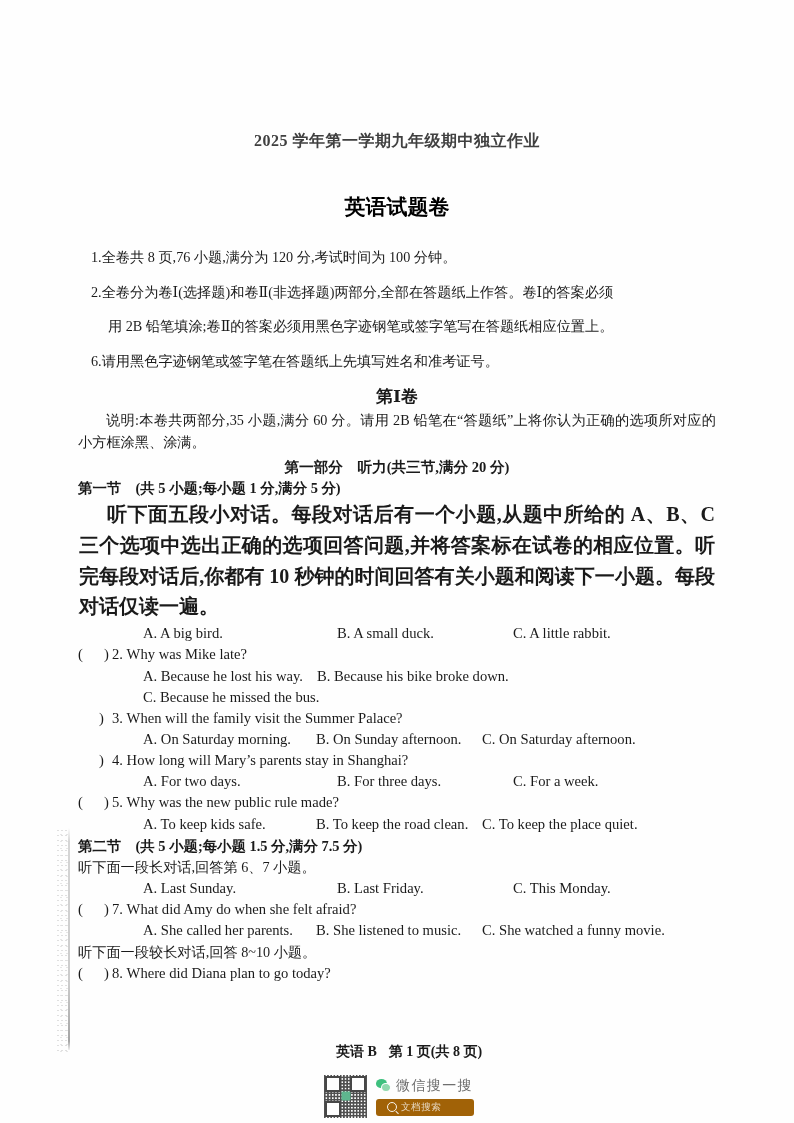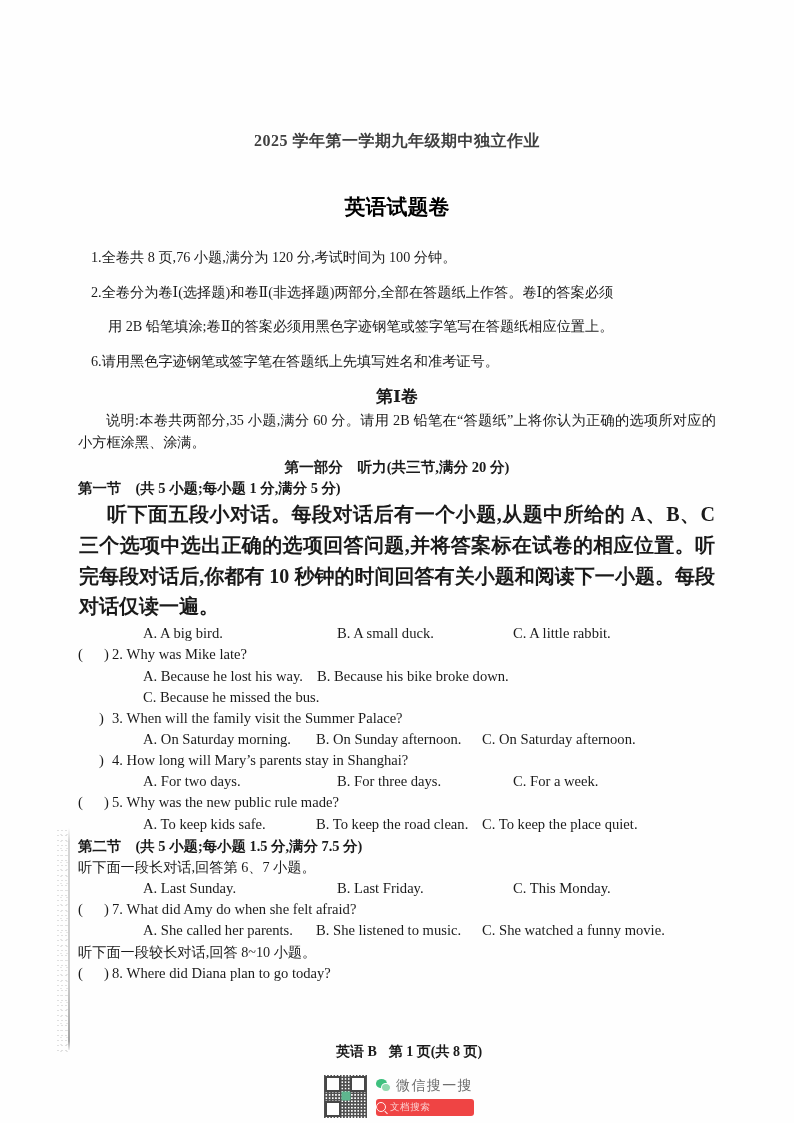--- a/index.html
+++ b/index.html
@@ -277,25 +277,25 @@
   .wm-label {
     font-family: Liberation Mono, monospace;
     font-size: 14px;
     color: #6f6f6f;
     letter-spacing: 1.4px;
     white-space: nowrap;
   }
   .wm-pill {
     width: 98px;
     height: 17px;
-    background: #ef4444;
+    background: #a16207;
     border-radius: 3px;
     display: flex;
     align-items: center;
-    padding-left: 0;
+    padding-left: 11px;
     gap: 4px;
     box-sizing: border-box;
   }
   .wm-search-ic {
     width: 8px; height: 8px;
     border: 1.3px solid rgba(255,255,255,0.92);
     border-radius: 50%;
     position: relative;
     flex: none;
   }

